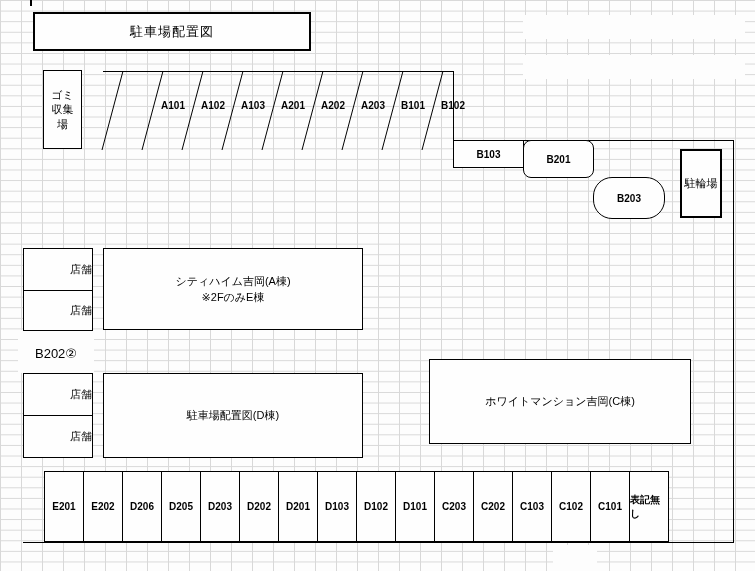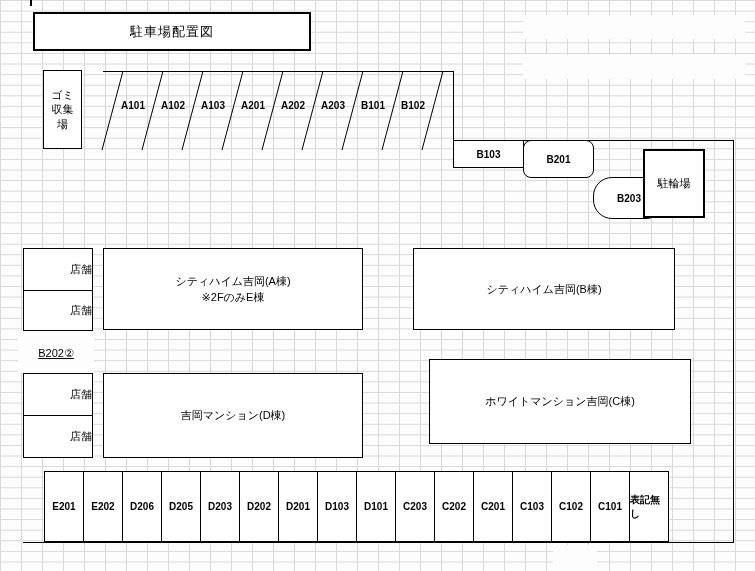--- a/index.html
+++ b/index.html
@@ -27,21 +27,21 @@
   .gomi{font-size:11px;line-height:1.3;white-space:pre-line;}
   .bike{font-size:11px;}
   .outer-region{position:absolute;border-top:1px solid #000;border-right:1px solid #000;box-sizing:border-box;}
   .diag-labels{position:absolute;display:flex;}
   .diag-labels .slot{width:40px;height:13px;display:flex;align-items:center;justify-content:center;}
   .bottom-row{position:absolute;display:flex;}
   .bottom-row .pcell{width:40px;height:71px;background:#fefefe;border:1px solid #000;
        box-sizing:border-box;display:flex;align-items:center;justify-content:center;
        font-size:10px;font-weight:bold;margin-right:-1px;}
   .free-label{position:absolute;display:flex;align-items:center;justify-content:center;
-       font-size:11px;text-align:center;text-decoration:underline;}
+       font-size:13px;text-align:center;}
   svg{position:absolute;overflow:visible;}
 </style>
 </head>
 <body>
 
 <div class="canvas">
 
   <div class="patch" style="left:523px;top:15px;width:222px;height:24px;"></div>
   <div class="patch" style="left:523px;top:55px;width:222px;height:24px;"></div>
   <div class="patch" style="left:18px;top:330px;width:76px;height:43px;"></div>
@@ -67,21 +67,21 @@
       <line x1="47" y1="85" x2="68" y2="6"></line>
       <line x1="87" y1="85" x2="108" y2="6"></line>
       <line x1="127" y1="85" x2="148" y2="6"></line>
       <line x1="167" y1="85" x2="188" y2="6"></line>
       <line x1="207" y1="85" x2="228" y2="6"></line>
       <line x1="247" y1="85" x2="268" y2="6"></line>
       <line x1="287" y1="85" x2="308" y2="6"></line>
       <line x1="327" y1="85" x2="348" y2="6"></line>
     </g>
   </svg>
-  <div class="diag-labels code" id="diag-labels" style="left:113px;top:99px;width:320px;height:13px;">
+  <div class="diag-labels code" id="diag-labels" style="left:113px;top:99px;width:320px;height:13px;padding-left:40px;">
       <div class="slot">A101</div>
       <div class="slot">A102</div>
       <div class="slot">A103</div>
       <div class="slot">A201</div>
       <div class="slot">A202</div>
       <div class="slot">A203</div>
       <div class="slot">B101</div>
       <div class="slot">B102</div>
     </div>
 
@@ -90,35 +90,32 @@
   <div class="box code" style="left:453px;top:140px;width:71px;height:28px;">
     <span>B103</span>
   </div>
   <div class="box code" style="left:523px;top:140px;width:71px;height:38px;border-radius:8px;">
     <span>B201</span>
   </div>
   <div class="box code" style="left:593px;top:177px;width:72px;height:42px;border-radius:19px;">
     <span>B203</span>
   </div>
 
-  <div class="box thick bike" style="left:643px;top:149px;width:62px;height:69px;">
+  <div class="box thick bike" style="left:680px;top:149px;width:42px;height:69px;">
     <span>駐輪場</span>
   </div>
 
   <div class="box bldg" style="left:103px;top:248px;width:260px;height:82px;">
     <div>
       <div>シティハイム吉岡(A棟)</div>
       <div>※2FのみE棟</div>
     </div>
   </div>
-  <div class="box bldg" style="left:413px;top:248px;width:262px;height:82px;">
-    <span>シティハイム吉岡(B棟)</span>
-  </div>
   <div class="box bldg" style="left:103px;top:373px;width:260px;height:85px;">
-    <span>吉岡マンション(D棟)</span>
+    <span>駐車場配置図(D棟)</span>
   </div>
   <div class="box bldg" style="left:413px;top:359px;width:262px;height:85px;margin-left:16px;">
     <span>ホワイトマンション吉岡(C棟)</span>
   </div>
 
   <div class="box shop" style="left:23px;top:248px;width:70px;height:43px;">
     <span>店舗</span>
   </div>
   <div class="box shop" style="left:23px;top:290px;width:70px;height:41px;">
     <span>店舗</span>
@@ -135,24 +132,24 @@
 
   <div class="bottom-row" id="bottom-row" style="left:33px;top:471px;height:71px;padding-left:11px;">
       <div class="pcell">E201</div>
       <div class="pcell">E202</div>
       <div class="pcell">D206</div>
       <div class="pcell">D205</div>
       <div class="pcell">D203</div>
       <div class="pcell">D202</div>
       <div class="pcell">D201</div>
       <div class="pcell">D103</div>
+      <div class="pcell">D102</div>
       <div class="pcell">D101</div>
       <div class="pcell">C203</div>
       <div class="pcell">C202</div>
-      <div class="pcell">C201</div>
       <div class="pcell">C103</div>
       <div class="pcell">C102</div>
       <div class="pcell">C101</div>
       <div class="pcell">表記無し</div>
     </div>
   <div class="hline" style="left:23px;top:542px;width:711px;"></div>
 
 </div>
 
 </body></html>

